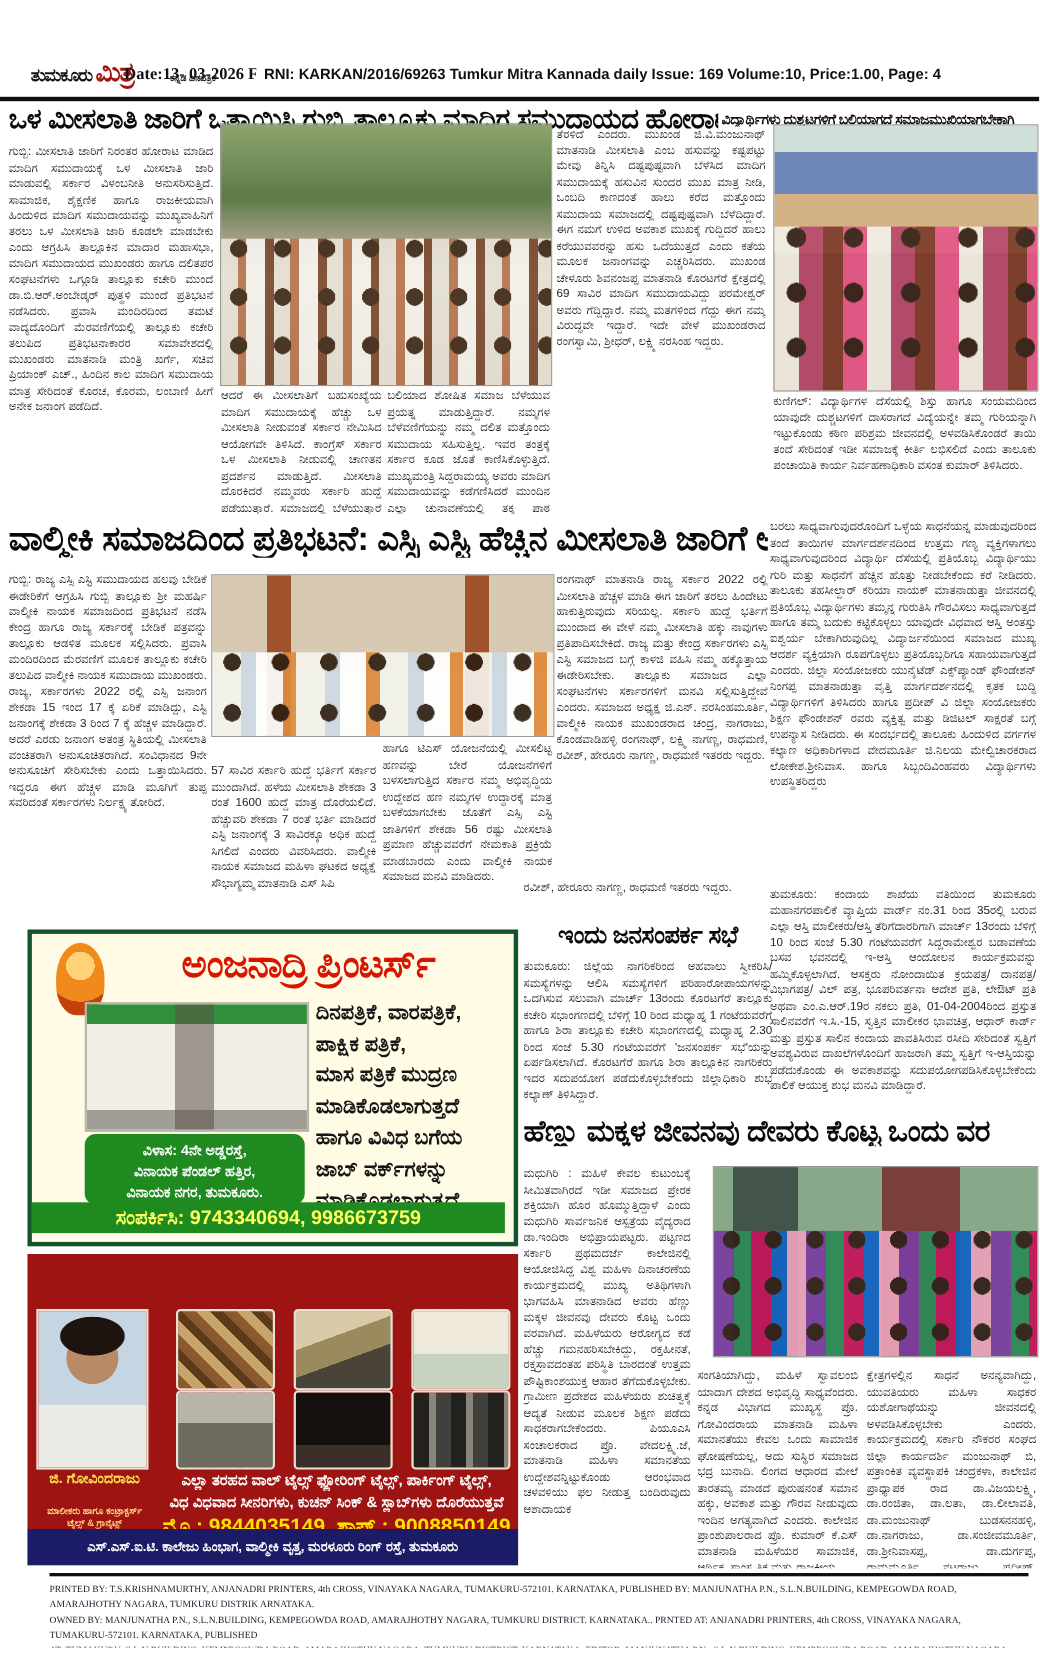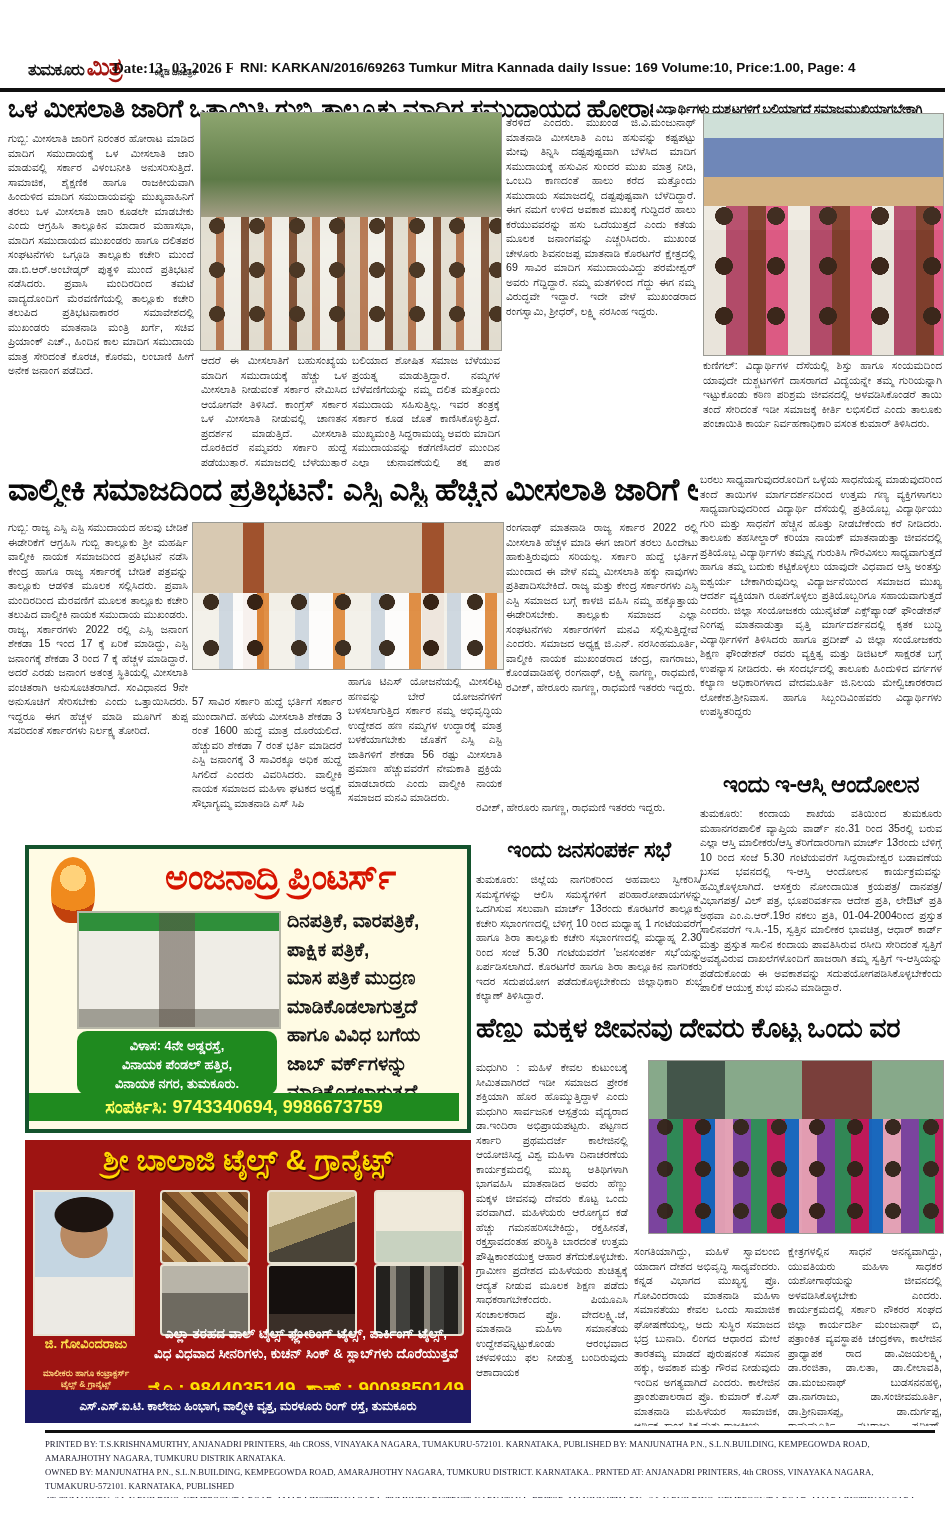--- a/index.html
+++ b/index.html
@@ -107,21 +107,20 @@
   <div class="abs col" style="left:700px;top:472px;width:242px;height:298px;">ಬರಲು ಸಾಧ್ಯವಾಗುವುದರೊಂದಿಗೆ ಒಳ್ಳೆಯ ಸಾಧನೆಯನ್ನ ಮಾಡುವುದರಿಂದ ತಂದೆ ತಾಯಿಗಳ ಮಾರ್ಗದರ್ಶನದಿಂದ ಉತ್ತಮ ಗಣ್ಯ ವ್ಯಕ್ತಿಗಳಾಗಲು ಸಾಧ್ಯವಾಗುವುದರಿಂದ ವಿದ್ಯಾರ್ಥಿ ದೆಸೆಯಲ್ಲಿ ಪ್ರತಿಯೊಬ್ಬ ವಿದ್ಯಾರ್ಥಿಯು ಗುರಿ ಮತ್ತು ಸಾಧನೆಗೆ ಹೆಚ್ಚಿನ ಹೊತ್ತು ನೀಡಬೇಕೆಂದು ಕರೆ ನೀಡಿದರು. ತಾಲೂಕು ತಹಸೀಲ್ದಾರ್ ಕರಿಯಾ ನಾಯಕ್ ಮಾತನಾಡುತ್ತಾ ಜೀವನದಲ್ಲಿ ಪ್ರತಿಯೊಬ್ಬ ವಿದ್ಯಾರ್ಥಿಗಳು ತಮ್ಮನ್ನ ಗುರುತಿಸಿ ಗೌರವಿಸಲು ಸಾಧ್ಯವಾಗುತ್ತದೆ ಹಾಗೂ ತಮ್ಮ ಬದುಕು ಕಟ್ಟಿಕೊಳ್ಳಲು ಯಾವುದೇ ವಿಧವಾದ ಆಸ್ತಿ ಅಂತಸ್ತು ಐಶ್ವರ್ಯ ಬೇಕಾಗಿರುವುದಿಲ್ಲ ವಿದ್ಯಾರ್ಜನೆಯಿಂದ ಸಮಾಜದ ಮುಖ್ಯ ಆದರ್ಶ ವ್ಯಕ್ತಿಯಾಗಿ ರೂಪಗೊಳ್ಳಲು ಪ್ರತಿಯೊಬ್ಬರಿಗೂ ಸಹಾಯವಾಗುತ್ತದೆ ಎಂದರು. ಜಿಲ್ಲಾ ಸಂಯೋಜಕರು ಯುನೈಟೆಡ್ ಎಕ್ಸ್‌ಪ್ಯಾಂಡ್ ಫೌಂಡೇಶನ್ ನಿಂಗಪ್ಪ ಮಾತನಾಡುತ್ತಾ ವೃತ್ತಿ ಮಾರ್ಗದರ್ಶನದಲ್ಲಿ ಕೃತಕ ಬುದ್ಧಿ ವಿದ್ಯಾರ್ಥಿಗಳಿಗೆ ತಿಳಿಸಿದರು ಹಾಗೂ ಪ್ರದೀಪ್ ವಿ ಜಿಲ್ಲಾ ಸಂಯೋಜಕರು ಶಿಕ್ಷಣ ಫೌಂಡೇಶನ್ ರವರು ವ್ಯಕ್ತಿತ್ವ ಮತ್ತು ಡಿಜಿಟಲ್ ಸಾಕ್ಷರತೆ ಬಗ್ಗೆ ಉಪನ್ಯಾಸ ನೀಡಿದರು. ಈ ಸಂದರ್ಭದಲ್ಲಿ ತಾಲೂಕು ಹಿಂದುಳಿದ ವರ್ಗಗಳ ಕಲ್ಯಾಣ ಅಧಿಕಾರಿಗಳಾದ ವೇದಮೂರ್ತಿ ಜಿ.ನಿಲಯ ಮೇಲ್ವಿಚಾರಕರಾದ ಲೋಕೇಶ.ಶ್ರೀನಿವಾಸ. ಹಾಗೂ ಸಿಬ್ಬಂದಿವಿಂಹವರು ವಿದ್ಯಾರ್ಥಿಗಳು ಉಪಸ್ಥಿತರಿದ್ದರು</div>
 
   <div class="abs col" style="left:8px;top:520px;width:180px;height:325px;">ಗುಬ್ಬಿ: ರಾಜ್ಯ ಎಸ್ಸಿ ಎಸ್ಟಿ ಸಮುದಾಯದ ಹಲವು ಬೇಡಿಕೆ ಈಡೇರಿಕೆಗೆ ಆಗ್ರಹಿಸಿ ಗುಬ್ಬಿ ತಾಲ್ಲೂಕು ಶ್ರೀ ಮಹರ್ಷಿ ವಾಲ್ಮೀಕಿ ನಾಯಕ ಸಮಾಜದಿಂದ ಪ್ರತಿಭಟನೆ ನಡೆಸಿ ಕೇಂದ್ರ ಹಾಗೂ ರಾಜ್ಯ ಸರ್ಕಾರಕ್ಕೆ ಬೇಡಿಕೆ ಪತ್ರವನ್ನು ತಾಲ್ಲೂಕು ಆಡಳಿತ ಮೂಲಕ ಸಲ್ಲಿಸಿದರು. ಪ್ರವಾಸಿ ಮಂದಿರದಿಂದ ಮೆರವಣಿಗೆ ಮೂಲಕ ತಾಲ್ಲೂಕು ಕಚೇರಿ ತಲುಪಿದ ವಾಲ್ಮೀಕಿ ನಾಯಕ ಸಮುದಾಯ ಮುಖಂಡರು. ರಾಜ್ಯ, ಸರ್ಕಾರಗಳು 2022 ರಲ್ಲಿ ಎಸ್ಸಿ ಜನಾಂಗ ಶೇಕಡಾ 15 ಇಂದ 17 ಕ್ಕೆ ಏರಿಕೆ ಮಾಡಿದ್ದು, ಎಸ್ಟಿ ಜನಾಂಗಕ್ಕೆ ಶೇಕಡಾ 3 ರಿಂದ 7 ಕ್ಕೆ ಹೆಚ್ಚಳ ಮಾಡಿದ್ದಾರೆ. ಅದರೆ ಎರಡು ಜನಾಂಗ ಅತಂತ್ರ ಸ್ಥಿತಿಯಲ್ಲಿ ಮೀಸಲಾತಿ ವಂಚಿತರಾಗಿ ಅನುಸೂಚಿತರಾಗಿದೆ. ಸಂವಿಧಾನದ 9ನೇ ಅನುಸೂಚಿಗೆ ಸೇರಿಸಬೇಕು ಎಂದು ಒತ್ತಾಯಿಸಿದರು. ಇದ್ದರೂ ಈಗ ಹೆಚ್ಚಳ ಮಾಡಿ ಮೂಗಿಗೆ ತುಪ್ಪ ಸವರಿದಂತೆ ಸರ್ಕಾರಗಳು ನಿರ್ಲಕ್ಷ್ಯ ತೋರಿದೆ.</div>
   <div class="abs ph ph-valmiki" style="left:192px;top:522px;width:310px;height:146px;">
       <div class="crowd"></div>
     </div>
   <div class="abs col" style="left:192px;top:674px;width:150px;height:170px;margin-top:20px;">57 ಸಾವಿರ ಸರ್ಕಾರಿ ಹುದ್ದೆ ಭರ್ತಿಗೆ ಸರ್ಕಾರ ಮುಂದಾಗಿದೆ. ಹಳೆಯ ಮೀಸಲಾತಿ ಶೇಕಡಾ 3 ರಂತೆ 1600 ಹುದ್ದೆ ಮಾತ್ರ ದೊರೆಯಲಿದೆ. ಹೆಚ್ಚುವರಿ ಶೇಕಡಾ 7 ರಂತೆ ಭರ್ತಿ ಮಾಡಿದರೆ ಎಸ್ಟಿ ಜನಾಂಗಕ್ಕೆ 3 ಸಾವಿರಕ್ಕೂ ಅಧಿಕ ಹುದ್ದೆ ಸಿಗಲಿದೆ ಎಂದರು ವಿವರಿಸಿದರು. ವಾಲ್ಮೀಕಿ ನಾಯಕ ಸಮಾಜದ ಮಹಿಳಾ ಘಟಕದ ಅಧ್ಯಕ್ಷೆ ಸೌಭಾಗ್ಯಮ್ಮ ಮಾತನಾಡಿ ಎಸ್ ಸಿಪಿ</div>
   <div class="abs col" style="left:348px;top:674px;width:154px;height:170px;">ಹಾಗೂ ಟಿಎಸ್ ಯೋಜನೆಯಲ್ಲಿ ಮೀಸಲಿಟ್ಟ ಹಣವನ್ನು ಬೇರೆ ಯೋಜನೆಗಳಿಗೆ ಬಳಸಲಾಗುತ್ತಿದ ಸರ್ಕಾರ ನಮ್ಮ ಅಭಿವೃದ್ಧಿಯ ಉದ್ದೇಶದ ಹಣ ನಮ್ಮಗಳ ಉದ್ಧಾರಕ್ಕೆ ಮಾತ್ರ ಬಳಕೆಯಾಗಬೇಕು ಜೊತೆಗೆ ಎಸ್ಸಿ ಎಸ್ಟಿ ಜಾತಿಗಳಿಗೆ ಶೇಕಡಾ 56 ರಷ್ಟು ಮೀಸಲಾತಿ ಪ್ರಮಾಣ ಹೆಚ್ಚುವವರೆಗೆ ನೇಮಕಾತಿ ಪ್ರಕ್ರಿಯೆ ಮಾಡಬಾರದು ಎಂದು ವಾಲ್ಮೀಕಿ ನಾಯಕ ಸಮಾಜದ ಮನವಿ ಮಾಡಿದರು.</div>
   <div class="abs col" style="left:506px;top:520px;width:192px;height:312px;">ರಂಗನಾಥ್ ಮಾತನಾಡಿ ರಾಜ್ಯ ಸರ್ಕಾರ 2022 ರಲ್ಲಿ ಮೀಸಲಾತಿ ಹೆಚ್ಚಳ ಮಾಡಿ ಈಗ ಜಾರಿಗೆ ತರಲು ಹಿಂದೇಟು ಹಾಕುತ್ತಿರುವುದು ಸರಿಯಲ್ಲ. ಸರ್ಕಾರಿ ಹುದ್ದೆ ಭರ್ತಿಗೆ ಮುಂದಾದ ಈ ವೇಳೆ ನಮ್ಮ ಮೀಸಲಾತಿ ಹಕ್ಕು ನಾವುಗಳು ಪ್ರತಿಪಾದಿಸಬೇಕಿದೆ. ರಾಜ್ಯ ಮತ್ತು ಕೇಂದ್ರ ಸರ್ಕಾರಗಳು ಎಸ್ಸಿ ಎಸ್ಟಿ ಸಮಾಜದ ಬಗ್ಗೆ ಕಾಳಜಿ ವಹಿಸಿ ನಮ್ಮ ಹಕ್ಕೊತ್ತಾಯ ಈಡೇರಿಸಬೇಕು. ತಾಲ್ಲೂಕು ಸಮಾಜದ ಎಲ್ಲಾ ಸಂಘಟನೆಗಳು ಸರ್ಕಾರಗಳಿಗೆ ಮನವಿ ಸಲ್ಲಿಸುತ್ತಿದ್ದೇವೆ ಎಂದರು. ಸಮಾಜದ ಅಧ್ಯಕ್ಷ ಜಿ.ಎನ್. ನರಸಿಂಹಮೂರ್ತಿ, ವಾಲ್ಮೀಕಿ ನಾಯಕ ಮುಖಂಡರಾದ ಚಂದ್ರ, ನಾಗರಾಜು, ಕೊಂಡವಾಡಿಹಳ್ಳಿ ರಂಗನಾಥ್, ಲಕ್ಷ್ಮಿ ನಾಗಣ್ಣ, ರಾಧಮಣಿ, ರವೀಶ್, ಹೇರೂರು ನಾಗಣ್ಣ, ರಾಧಮಣಿ ಇತರರು ಇದ್ದರು.</div>
 
-  <h2 class="abs hl hl-center" style="left:700px;top:772px;width:242px;font-size:23px;">ಇಂದು ಇ-ಆಸ್ತಿ ಆಂದೋಲನ</h2>
   <div class="abs col" style="left:700px;top:806px;width:242px;height:224px;">ತುಮಕೂರು: ಕಂದಾಯ ಶಾಖೆಯ ವತಿಯಿಂದ ತುಮಕೂರು ಮಹಾನಗರಪಾಲಿಕೆ ವ್ಯಾಪ್ತಿಯ ವಾರ್ಡ್ ನಂ.31 ರಿಂದ 35ರಲ್ಲಿ ಬರುವ ಎಲ್ಲಾ ಆಸ್ತಿ ಮಾಲೀಕರು/ಆಸ್ತಿ ತೆರಿಗೆದಾರರಿಗಾಗಿ ಮಾರ್ಚ್ 13ರಂದು ಬೆಳಿಗ್ಗೆ 10 ರಿಂದ ಸಂಜೆ 5.30 ಗಂಟೆಯವರೆಗೆ ಸಿದ್ದರಾಮೇಶ್ವರ ಬಡಾವಣೆಯ ಬಸವ ಭವನದಲ್ಲಿ ಇ-ಆಸ್ತಿ ಆಂದೋಲನ ಕಾರ್ಯಕ್ರಮವನ್ನು ಹಮ್ಮಿಕೊಳ್ಳಲಾಗಿದೆ. ಆಸಕ್ತರು ನೋಂದಾಯಿತ ಕ್ರಯಪತ್ರ/ ದಾನಪತ್ರ/ ವಿಭಾಗಪತ್ರ/ ವಿಲ್ ಪತ್ರ, ಭೂಪರಿವರ್ತನಾ ಆದೇಶ ಪ್ರತಿ, ಲೇಔಟ್ ಪ್ರತಿ ಅಥವಾ ಎಂ.ಎ.ಆರ್.19ರ ನಕಲು ಪ್ರತಿ, 01-04-2004ರಿಂದ ಪ್ರಸ್ತುತ ಸಾಲಿನವರೆಗೆ ಇ.ಸಿ.-15, ಸ್ವತ್ತಿನ ಮಾಲೀಕರ ಭಾವಚಿತ್ರ, ಆಧಾರ್ ಕಾರ್ಡ್ ಮತ್ತು ಪ್ರಸ್ತುತ ಸಾಲಿನ ಕಂದಾಯ ಪಾವತಿಸಿರುವ ರಸೀದಿ ಸೇರಿದಂತೆ ಸ್ವತ್ತಿಗೆ ಅವಶ್ಯವಿರುವ ದಾಖಲೆಗಳೊಂದಿಗೆ ಹಾಜರಾಗಿ ತಮ್ಮ ಸ್ವತ್ತಿಗೆ ಇ-ಆಸ್ತಿಯನ್ನು ಪಡೆದುಕೊಂಡು ಈ ಅವಕಾಶವನ್ನು ಸದುಪಯೋಗಪಡಿಸಿಕೊಳ್ಳಬೇಕೆಂದು ಪಾಲಿಕೆ ಆಯುಕ್ತ ಶುಭ ಮನವಿ ಮಾಡಿದ್ದಾರೆ.</div>
 
   <div class="abs col" style="left:476px;top:800px;width:226px;height:34px;">ರವೀಶ್, ಹೇರೂರು ನಾಗಣ್ಣ, ರಾಧಮಣಿ ಇತರರು ಇದ್ದರು.</div>
   <h2 class="abs hl hl-center" style="left:476px;top:838px;width:226px;font-size:22px;">ಇಂದು ಜನಸಂಪರ್ಕ ಸಭೆ</h2>
   <div class="abs col" style="left:476px;top:872px;width:226px;height:142px;">ತುಮಕೂರು: ಜಿಲ್ಲೆಯ ನಾಗರಿಕರಿಂದ ಅಹವಾಲು ಸ್ವೀಕರಿಸಿ/ ಸಮಸ್ಯೆಗಳನ್ನು ಆಲಿಸಿ ಸಮಸ್ಯೆಗಳಿಗೆ ಪರಿಹಾರೋಪಾಯಗಳನ್ನು ಒದಗಿಸುವ ಸಲುವಾಗಿ ಮಾರ್ಚ್ 13ರಂದು ಕೊರಟಗೆರೆ ತಾಲ್ಲೂಕು ಕಚೇರಿ ಸಭಾಂಗಣದಲ್ಲಿ ಬೆಳಿಗ್ಗೆ 10 ರಿಂದ ಮಧ್ಯಾಹ್ನ 1 ಗಂಟೆಯವರೆಗೆ ಹಾಗೂ ಶಿರಾ ತಾಲ್ಲೂಕು ಕಚೇರಿ ಸಭಾಂಗಣದಲ್ಲಿ ಮಧ್ಯಾಹ್ನ 2.30 ರಿಂದ ಸಂಜೆ 5.30 ಗಂಟೆಯವರೆಗೆ 'ಜನಸಂಪರ್ಕ ಸಭೆ'ಯನ್ನು ಏರ್ಪಡಿಸಲಾಗಿದೆ. ಕೊರಟಗೆರೆ ಹಾಗೂ ಶಿರಾ ತಾಲ್ಲೂಕಿನ ನಾಗರಿಕರು ಇದರ ಸದುಪಯೋಗ ಪಡೆದುಕೊಳ್ಳಬೇಕೆಂದು ಜಿಲ್ಲಾಧಿಕಾರಿ ಶುಭ ಕಲ್ಯಾಣ್ ತಿಳಿಸಿದ್ದಾರೆ.</div>
 
   <div class="abs ad1" style="left:25px;top:845px;width:438px;height:280px;">
     <div class="abs hanuman" style="left:22px;top:8px;width:44px;height:66px;"></div>
     <div class="abs ad1-title" style="left:72px;top:8px;width:358px;height:48px;">ಅಂಜನಾದ್ರಿ ಪ್ರಿಂಟರ್ಸ್</div>
     <div class="abs shopph" style="left:48px;top:62px;width:200px;height:114px;"></div>
@@ -132,32 +131,31 @@
 ಹಾಗೂ ವಿವಿಧ ಬಗೆಯ
 ಜಾಬ್ ವರ್ಕ್‌ಗಳನ್ನು
 ಮಾಡಿಕೊಡಲಾಗುತ್ತದೆ.</div>
     <div class="abs ad1-addr" style="left:48px;top:182px;width:200px;height:58px;">ವಿಳಾಸ: 4ನೇ ಅಡ್ಡರಸ್ತೆ,
 ವಿನಾಯಕ ಪೆಂಡಲ್ ಹತ್ತಿರ,
 ವಿನಾಯಕ ನಗರ, ತುಮಕೂರು.</div>
     <div class="abs ad1-contact" style="left:0;top:244px;width:430px;height:28px;">ಸಂಪರ್ಕಿಸಿ: 9743340694, 9986673759</div>
   </div>
 
   <div class="abs ad2" style="left:25px;top:1140px;width:446px;height:283px;">
-    <div class="abs ad2-title" style="left:0;top:4px;width:446px;height:40px;">ಶ್ರೀ ಬಾಲಾಜಿ ಟೈಲ್ಸ್ &amp; ಗ್ರಾನೈಟ್ಸ್</div>
     <div class="abs portrait" style="left:8px;top:50px;width:98px;height:142px;"></div>
     <div class="abs ad2-owner" style="left:0;top:196px;width:122px;height:16px;">ಜಿ. ಗೋವಿಂದರಾಜು</div>
     <div class="abs ad2-owner-sub" style="left:0;top:228px;width:122px;height:30px;">ಮಾಲೀಕರು ಹಾಗೂ ಕಂಟ್ರಾಕ್ಟರ್ಸ್
 ಟೈಲ್ಸ್ &amp; ಗ್ರಾನೈಟ್ಸ್</div>
     <div class="abs tileph t1" style="left:135px;top:50px;width:86px;height:70px;"></div>
     <div class="abs tileph t2" style="left:242px;top:50px;width:86px;height:70px;"></div>
     <div class="abs tileph t3" style="left:349px;top:50px;width:86px;height:70px;"></div>
     <div class="abs tileph t4" style="left:135px;top:124px;width:86px;height:68px;"></div>
     <div class="abs tileph t5" style="left:242px;top:124px;width:86px;height:68px;"></div>
     <div class="abs tileph t6" style="left:349px;top:124px;width:86px;height:68px;"></div>
-    <div class="abs ad2-line" style="left:122px;top:184px;width:318px;height:40px;">ಎಲ್ಲಾ ತರಹದ ವಾಲ್ ಟೈಲ್ಸ್ ಫ್ಲೋರಿಂಗ್ ಟೈಲ್ಸ್, ಪಾರ್ಕಿಂಗ್ ಟೈಲ್ಸ್,
+    <div class="abs ad2-line" style="left:122px;top:196px;width:318px;height:40px;">ಎಲ್ಲಾ ತರಹದ ವಾಲ್ ಟೈಲ್ಸ್ ಫ್ಲೋರಿಂಗ್ ಟೈಲ್ಸ್, ಪಾರ್ಕಿಂಗ್ ಟೈಲ್ಸ್,
 ವಿಧ ವಿಧವಾದ ಸೀನರಿಗಳು, ಕುಚನ್ ಸಿಂಕ್ &amp; ಸ್ಲಾಬ್‌ಗಳು ದೊರೆಯುತ್ತವೆ</div>
     <div class="abs ad2-phones" style="left:122px;top:238px;width:318px;height:24px;">ಮೊ : 9844035149.  ಶಾಪ್ : 9008850149</div>
     <div class="abs ad2-bar" style="left:0;top:250px;width:446px;height:33px;">ಎಸ್.ಎಸ್.ಐ.ಟಿ. ಕಾಲೇಜು ಹಿಂಭಾಗ, ವಾಲ್ಮೀಕಿ ವೃತ್ತ, ಮರಳೂರು ರಿಂಗ್ ರಸ್ತೆ, ತುಮಕೂರು</div>
   </div>
 
   <h1 class="abs hl" style="left:476px;top:1014px;width:466px;font-size:27px;">ಹೆಣ್ಣು ಮಕ್ಕಳ ಜೀವನವು ದೇವರು ಕೊಟ್ಟ ಒಂದು ವರ</h1>
   <div class="abs col" style="left:476px;top:1060px;width:152px;height:368px;">ಮಧುಗಿರಿ : ಮಹಿಳೆ ಕೇವಲ ಕುಟುಂಬಕ್ಕೆ ಸೀಮಿತವಾಗಿರದೆ ಇಡೀ ಸಮಾಜದ ಪ್ರೇರಕ ಶಕ್ತಿಯಾಗಿ ಹೊರ ಹೊಮ್ಮುತ್ತಿದ್ದಾಳೆ ಎಂದು ಮಧುಗಿರಿ ಸಾರ್ವಜನಿಕ ಆಸ್ಪತ್ರೆಯ ವೈದ್ಯರಾದ ಡಾ.ಇಂದಿರಾ ಅಭಿಪ್ರಾಯಪಟ್ಟರು. ಪಟ್ಟಣದ ಸರ್ಕಾರಿ ಪ್ರಥಮದರ್ಜೆ ಕಾಲೇಜಿನಲ್ಲಿ ಆಯೋಜಿಸಿದ್ದ ವಿಶ್ವ ಮಹಿಳಾ ದಿನಾಚರಣೆಯ ಕಾರ್ಯಕ್ರಮದಲ್ಲಿ ಮುಖ್ಯ ಅತಿಥಿಗಳಾಗಿ ಭಾಗವಹಿಸಿ ಮಾತನಾಡಿದ ಅವರು ಹೆಣ್ಣು ಮಕ್ಕಳ ಜೀವನವು ದೇವರು ಕೊಟ್ಟ ಒಂದು ವರವಾಗಿದೆ. ಮಹಿಳೆಯರು ಆರೋಗ್ಯದ ಕಡೆ ಹೆಚ್ಚು ಗಮನಹರಿಸಬೇಕಿದ್ದು, ರಕ್ತಹೀನತೆ, ರಕ್ತಸ್ರಾವದಂತಹ ಪರಿಸ್ಥಿತಿ ಬಾರದಂತೆ ಉತ್ತಮ ಪೌಷ್ಟಿಕಾಂಶಯುಕ್ತ ಆಹಾರ ತೆಗೆದುಕೊಳ್ಳಬೇಕು. ಗ್ರಾಮೀಣ ಪ್ರದೇಶದ ಮಹಿಳೆಯರು ಶುಚಿತ್ವಕ್ಕೆ ಆದ್ಯತೆ ನೀಡುವ ಮೂಲಕ ಶಿಕ್ಷಣ ಪಡೆದು ಸಾಧಕರಾಗಬೇಕೆಂದರು. ಪಿಯೂಎಸಿ ಸಂಚಾಲಕರಾದ ಪ್ರೊ. ವೇದಲಕ್ಷ್ಮಿ.ಜೆ, ಮಾತನಾಡಿ ಮಹಿಳಾ ಸಮಾನತೆಯ ಉದ್ದೇಶವನ್ನಿಟ್ಟುಕೊಂಡು ಆರಂಭವಾದ ಚಳವಳಿಯು ಫಲ ನೀಡುತ್ತ ಬಂದಿರುವುದು ಆಶಾದಾಯಕ</div>
   <div class="abs ph ph-hennu" style="left:648px;top:1060px;width:294px;height:172px;">
       <div class="crowd"></div>
     </div>

